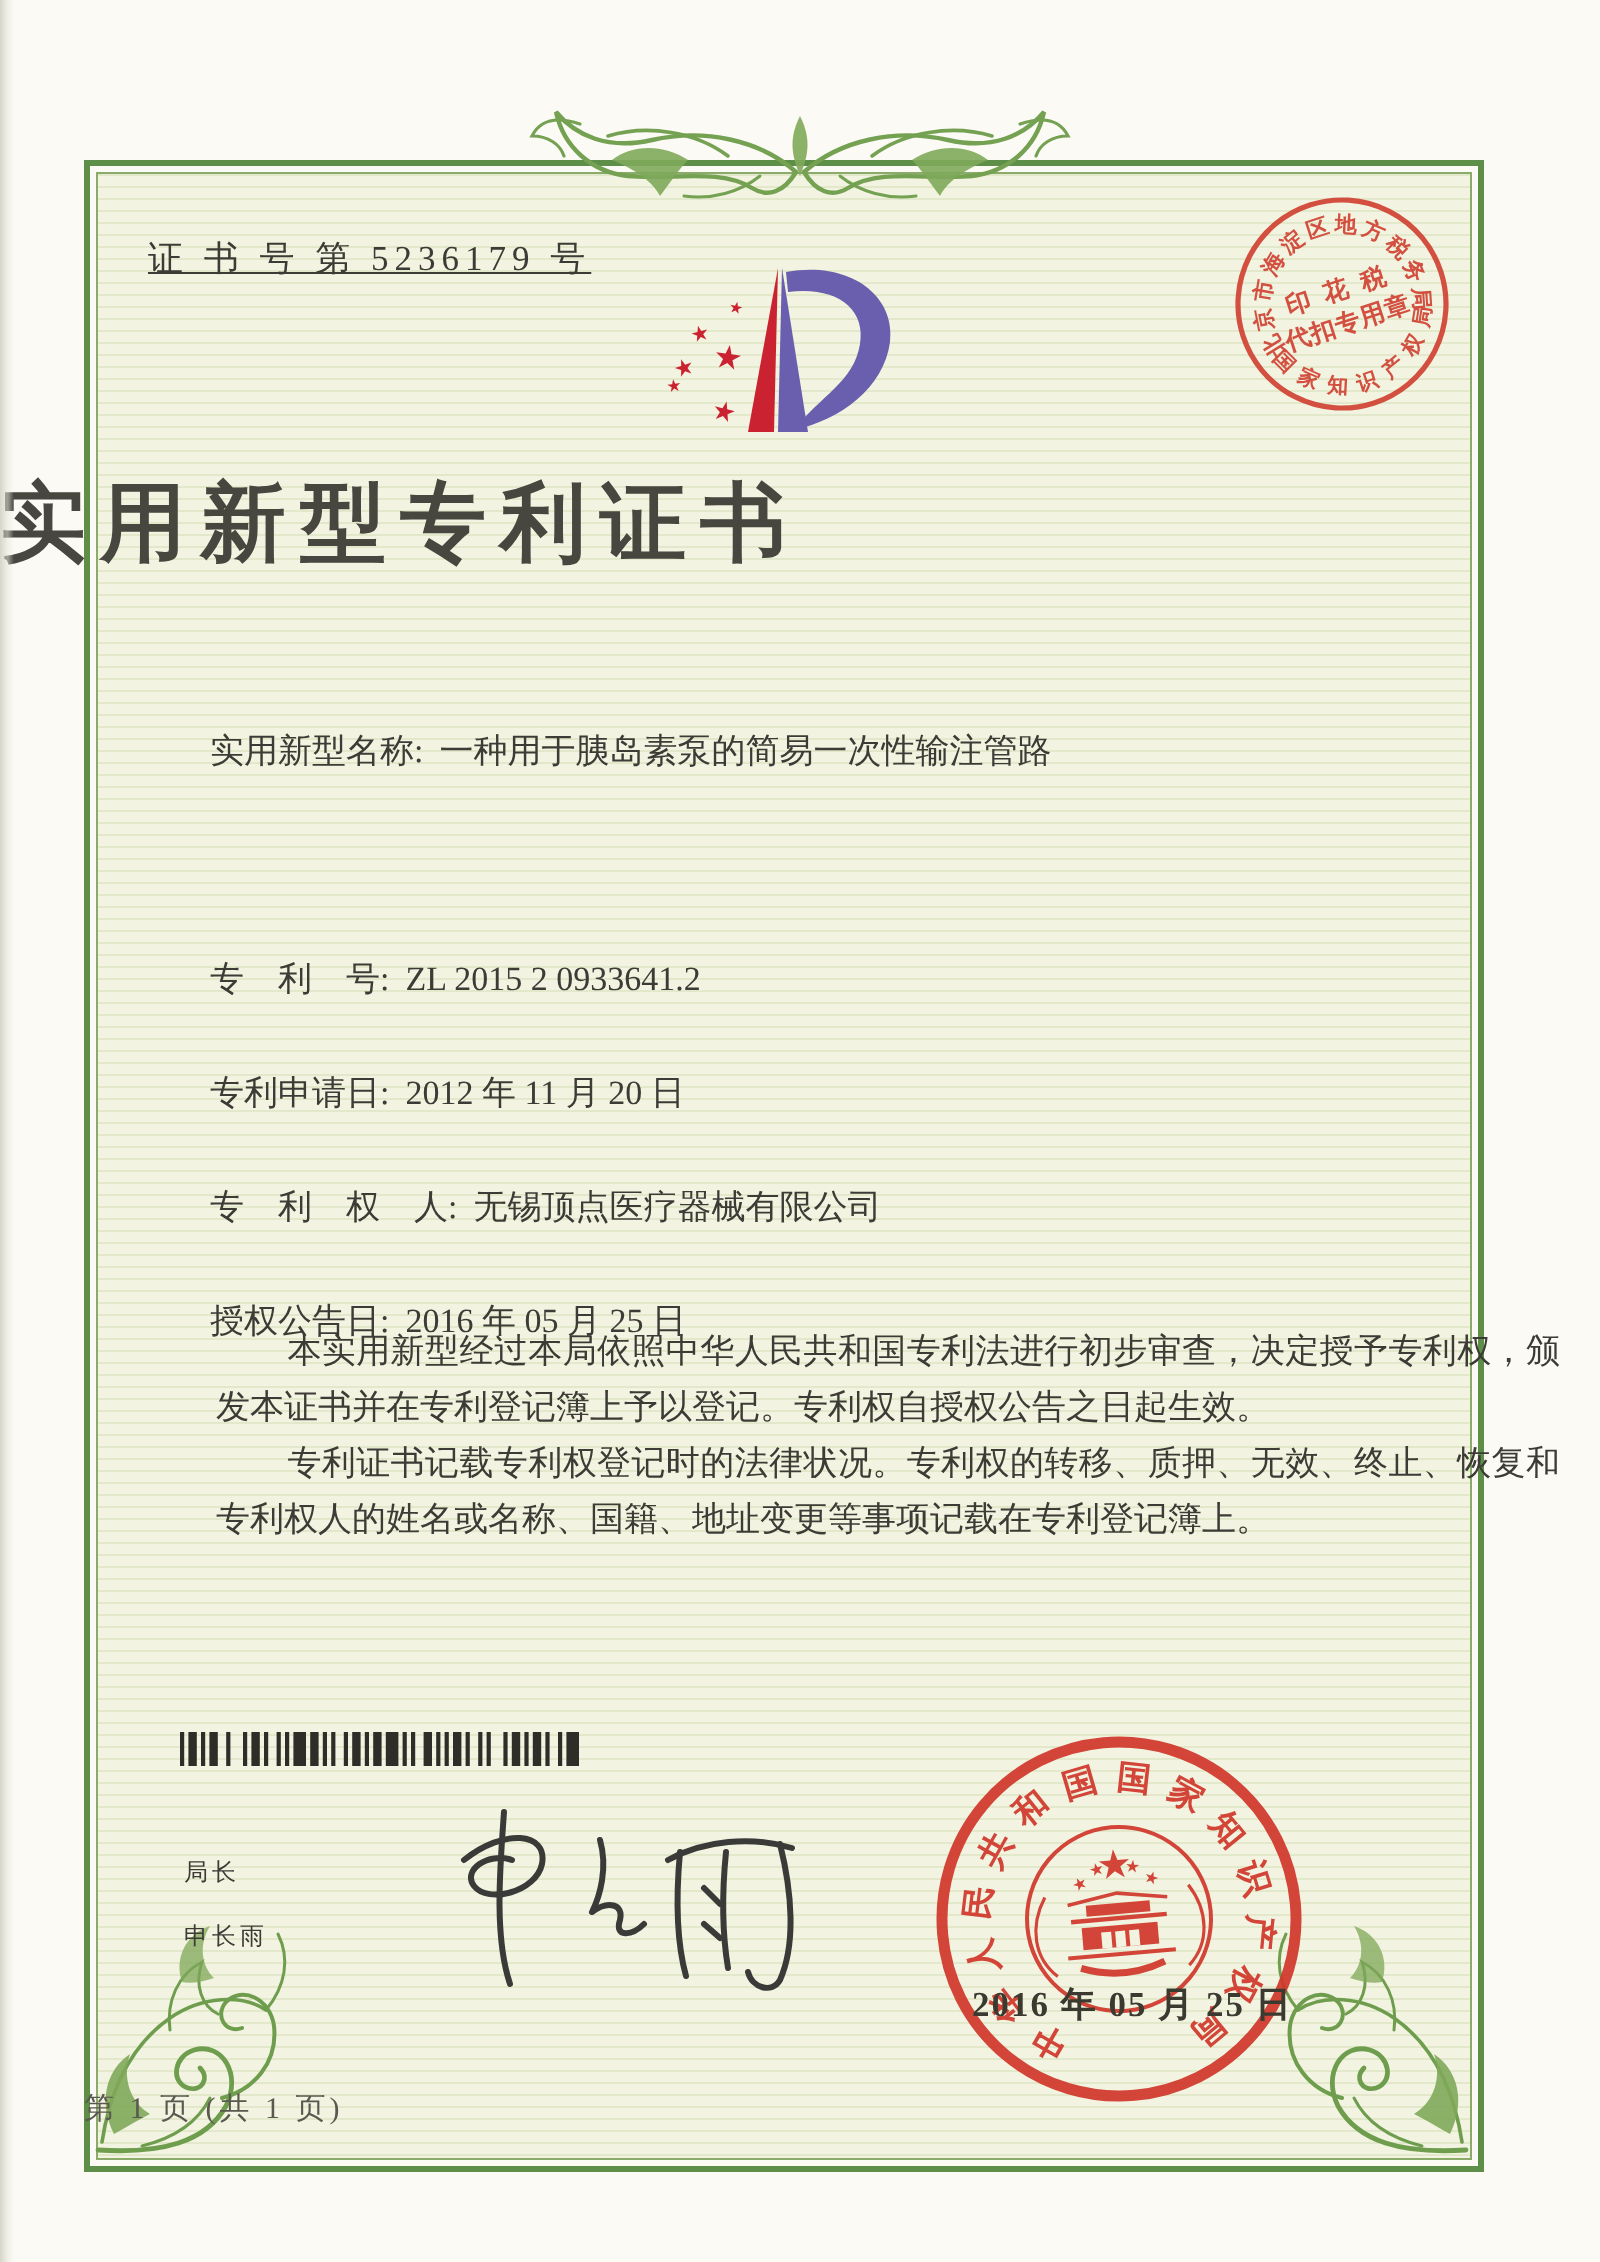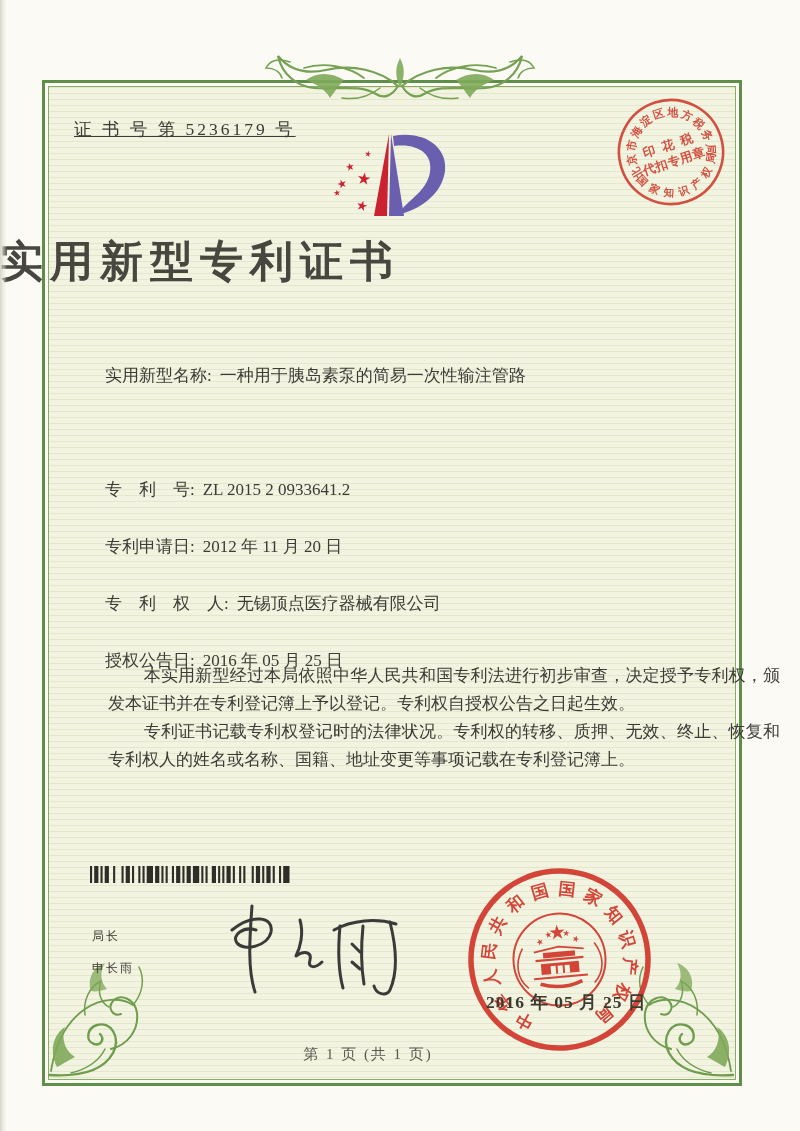--- a/index.html
+++ b/index.html
@@ -20,21 +20,21 @@
         font-weight:700;letter-spacing:7px;color:#47463f;z-index:3;}
   .field{position:absolute;left:88px;font-size:17px;z-index:3;white-space:pre;}
   .fvalue{margin-left:8px;text-align:center;}
   .paras{position:absolute;left:64px;top:662px;width:672px;z-index:3;font-size:17px;
         line-height:28px;text-align:justify;margin-left:44px;}
   .paras p{margin:0;text-indent:2.1em;}
   .signer{position:absolute;left:92px;font-size:12px;z-index:3;letter-spacing:2px;font-family:Liberation Serif, serif;}
   .svgabs{position:absolute;z-index:3;}
   .issue-date{position:absolute;left:486px;top:990px;font-size:17.5px;font-weight:600;
         color:#3b3a30;letter-spacing:1px;z-index:4;}
-  .footer{position:absolute;left:42px;width:652px;top:1045px;text-align:center;font-size:15px;
+  .footer{position:absolute;left:42px;width:652px;top:1045px;font-size:15px;
         letter-spacing:2px;color:#5a594f;z-index:3;}
   svg text{font-family:"Liberation Serif","DejaVu Serif",serif;}
 </style>
 </head>
 <body>
 
 <div class="page">
 
   <svg width="0" height="0" style="position:absolute">
     <defs>

